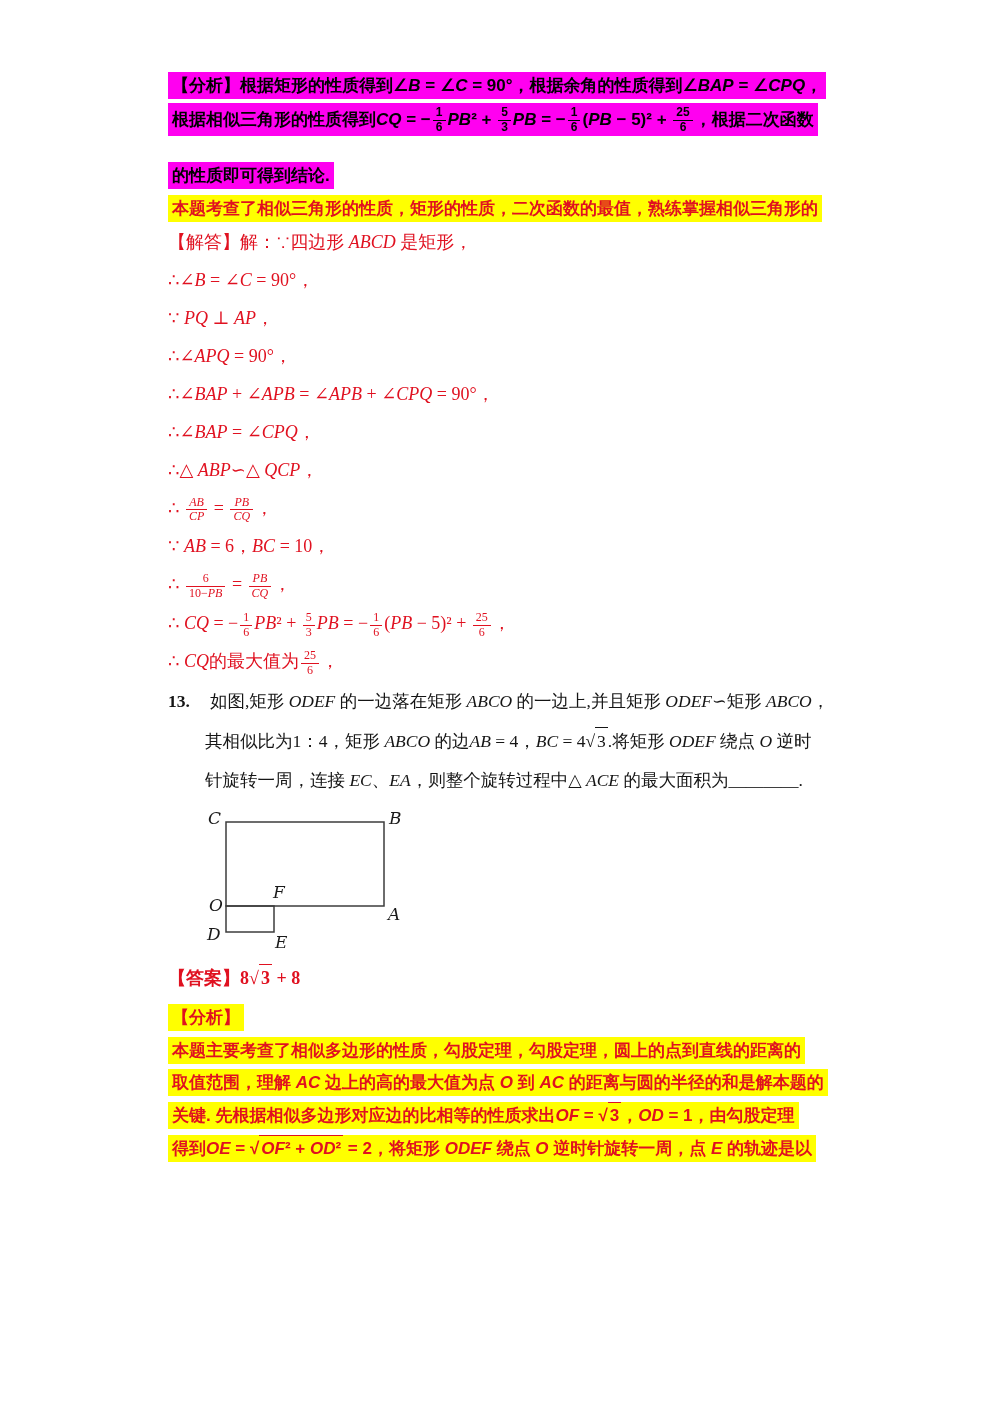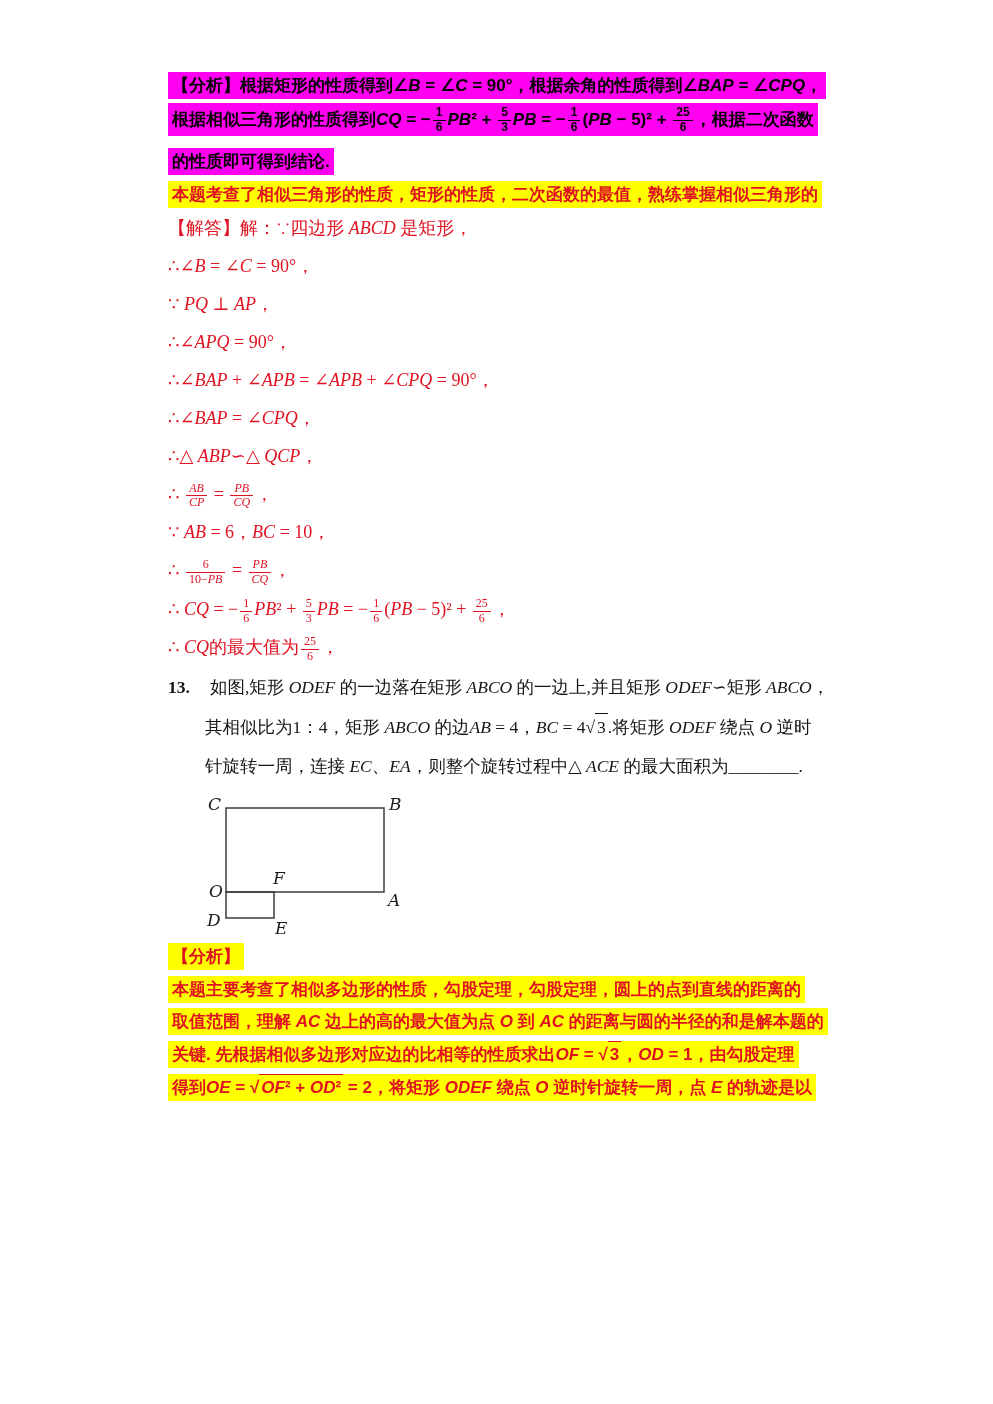--- a/index.html
+++ b/index.html
@@ -21,21 +21,21 @@
 
   
   .hlline{
     margin-bottom:8px;
     font-size:17px;line-height:25px;font-weight:bold;
     font-family:"Liberation Sans","DejaVu Sans",sans-serif;
   }
   .hlline .hl{padding:4px 4px;}
   .hl.mag{background:var(--mag);color:#000;}
   .hl.yel{background:var(--yel);color:var(--red);}
-  .hlline.tall{margin-bottom:14px;}
+  .hlline.tall{margin-bottom:28px;}
   .hlline.tall .hl{padding:7px 4px;}
   .mb16{margin-bottom:16px;}
   .mb9{margin-bottom:9px;}
 
   
   .sol{
     color:var(--red);font-weight:normal;font-size:18px;line-height:24px;
     margin-bottom:14px;
   }
   .sol.tall{margin-bottom:10px;}
@@ -103,20 +103,21 @@
       <rect class="shape" x="31" y="100" width="48" height="26"></rect>
       <text x="13" y="18">C</text>
       <text x="194" y="18">B</text>
       <text x="14" y="105">O</text>
       <text x="78" y="92">F</text>
       <text x="193" y="114">A</text>
       <text x="12" y="134">D</text>
       <text x="80" y="142">E</text>
     </svg>
 
+    <div class="line ans">【答案】8<span class="sqrt"><span class="rad">√</span><span class="rcd">3</span></span> + 8</div>
 
     <div class="line hlline"><span class="hl yel">【分析】</span></div>
     <div class="line yline"><span class="hl yel">本题主要考查了相似多边形的性质，勾股定理，勾股定理，圆上的点到直线的距离的</span></div>
     <div class="line yline"><span class="hl yel">取值范围，理解 <i class="mvar">AC</i> 边上的高的最大值为点 <i class="mvar">O</i> 到 <i class="mvar">AC</i> 的距离与圆的半径的和是解本题的</span></div>
     <div class="line yline"><span class="hl yel">关键. 先根据相似多边形对应边的比相等的性质求出<i class="mvar">OF</i> = <span class="sqrt"><span class="rad">√</span><span class="rcd">3</span></span>，<i class="mvar">OD</i> = 1，由勾股定理</span></div>
     <div class="line yline"><span class="hl yel">得到<i class="mvar">OE</i> = <span class="sqrt"><span class="rad">√</span><span class="rcd"><i class="mvar">OF</i>² + <i class="mvar">OD</i>²</span></span> = 2，将矩形 <i class="mvar">ODEF</i> 绕点 <i class="mvar">O</i> 逆时针旋转一周，点 <i class="mvar">E</i> 的轨迹是以</span></div>
 
   </div>
 </div>
 

